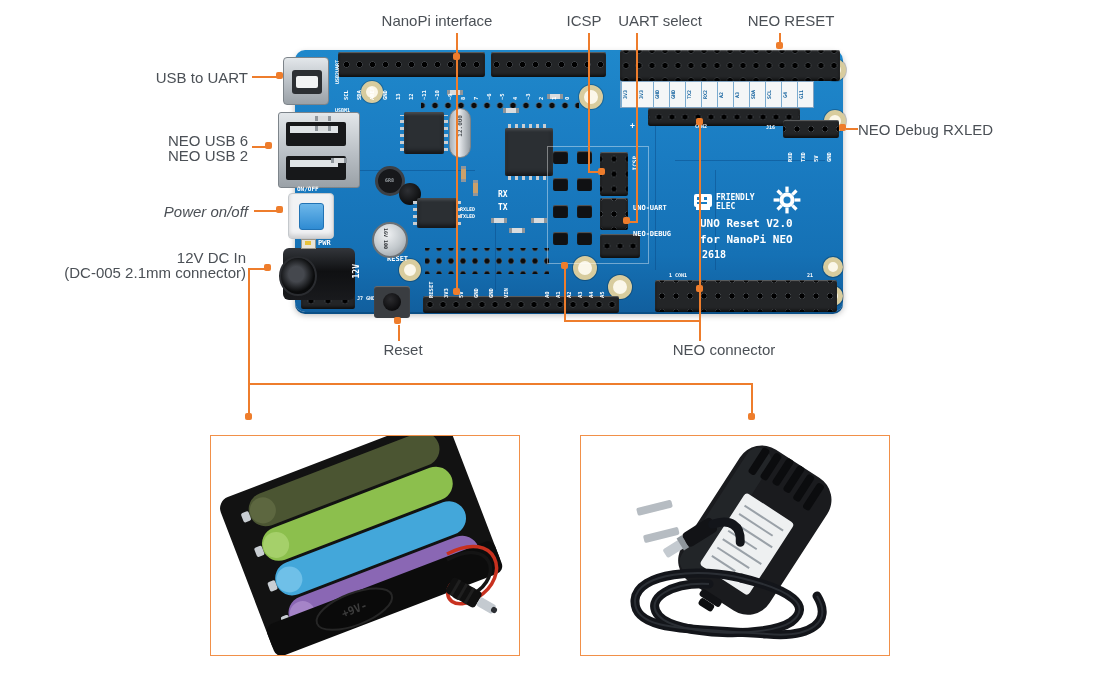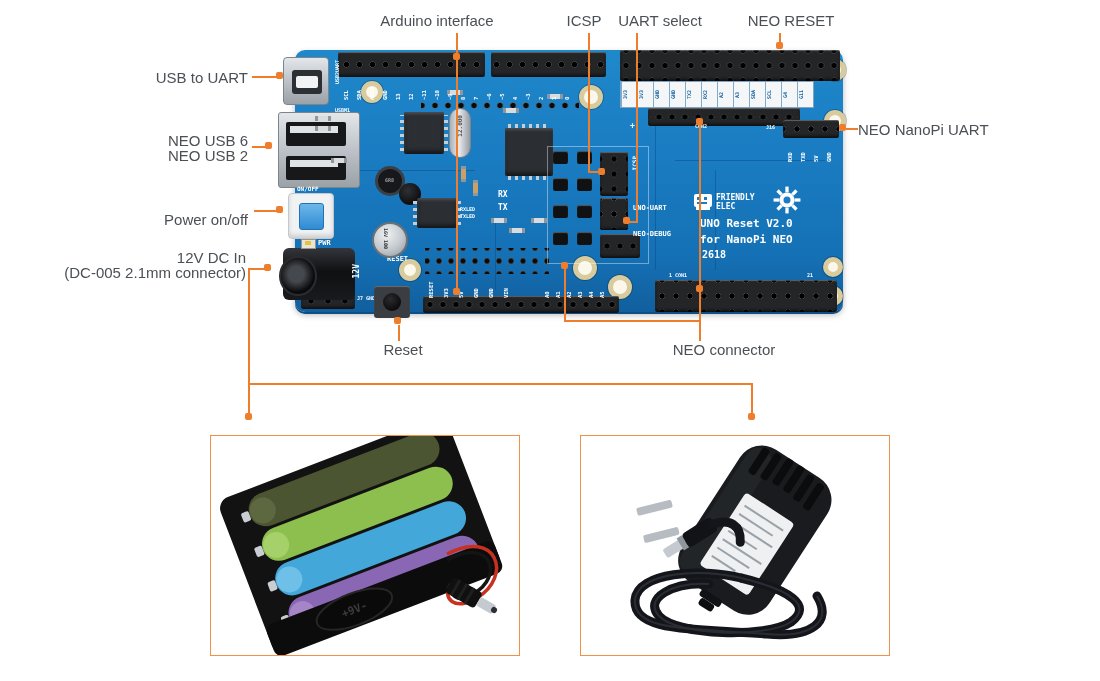--- a/index.html
+++ b/index.html
@@ -274,37 +274,37 @@
     <div class="smd" style="position:absolute;left:152px;top:40px;"></div>
     <div class="smd" style="position:absolute;left:208px;top:58px;"></div>
     <div class="smd" style="position:absolute;left:252px;top:44px;"></div>
     <div class="smdv" style="position:absolute;left:166px;top:116px;"></div>
     <div class="smdv" style="position:absolute;left:178px;top:130px;"></div>
     <div class="smd" style="position:absolute;left:196px;top:168px;"></div>
     <div class="smd" style="position:absolute;left:214px;top:178px;"></div>
     <div class="smd" style="position:absolute;left:236px;top:168px;"></div>
   </div>
 
-  <div class="cap c" style="left:437px;top:13px;">Arduino interface</div>
+  <div class="cap c" style="left:437px;top:13px;">NanoPi interface</div>
   <div class="cap c" style="left:584px;top:13px;">ICSP</div>
   <div class="cap c" style="left:660px;top:13px;">UART select</div>
   <div class="cap c" style="left:791px;top:13px;">NEO RESET</div>
   <div class="cap r" style="right:852px;top:70px;">USB to UART</div>
   <div class="cap r" style="right:852px;top:133px;">
     <div>NEO USB 6</div>
     <div>NEO USB 2</div>
   </div>
-  <div class="cap r" style="right:852px;top:212px;">Power on/off</div>
+  <div class="cap r" style="right:852px;top:204px;font-style:italic;">Power on/off</div>
   <div class="cap r" style="right:854px;top:250px;margin-left:41px;">
     <div>12V DC In</div>
     <div>(DC-005 2.1mm connector)</div>
   </div>
   <div class="cap c" style="left:403px;top:342px;">Reset</div>
   <div class="cap c" style="left:724px;top:342px;">NEO connector</div>
-  <div class="cap" style="left:858px;top:122px;">NEO NanoPi UART</div>
+  <div class="cap" style="left:858px;top:122px;">NEO Debug RXLED</div>
 
   <div class="cl" style="left:456px;top:33px;width:2px;height:260px;"></div>
   <div class="cl" style="left:588px;top:33px;width:2px;height:140px;"></div>
   <div class="cl" style="left:588px;top:171px;width:14px;height:2px;"></div>
   <div class="cl" style="left:636px;top:33px;width:2px;height:190px;"></div>
   <div class="cl" style="left:627px;top:221px;width:11px;height:2px;"></div>
   <div class="cl" style="left:779px;top:33px;width:2px;height:12px;"></div>
   <div class="cl" style="left:252px;top:76px;width:26px;height:2px;"></div>
   <div class="cl" style="left:252px;top:146px;width:15px;height:2px;"></div>
   <div class="cl" style="left:254px;top:210px;width:24px;height:2px;"></div>

